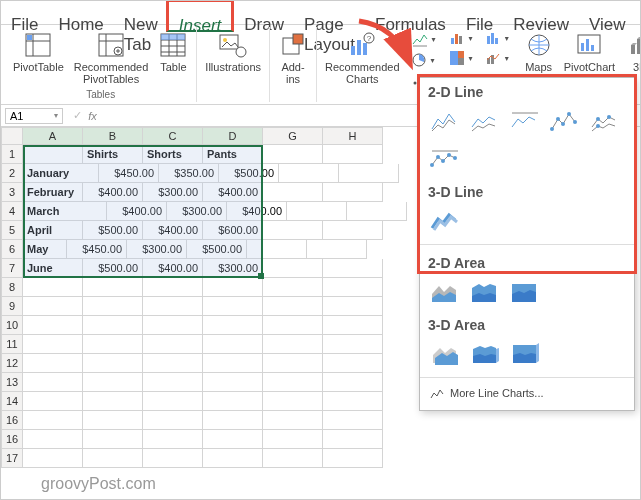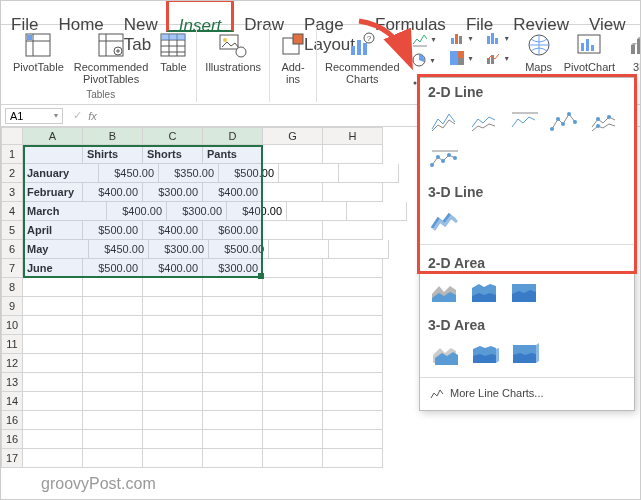--- a/index.html
+++ b/index.html
@@ -336,21 +336,21 @@
         <div class="row-h">5</div>
     <div class="cell bold" style="width:60px">April</div>
     <div class="cell right" style="width:60px">$500.00</div>
     <div class="cell right" style="width:60px">$400.00</div>
     <div class="cell right" style="width:60px">$600.00</div>
     <div class="cell" style="width:60px"></div>
     <div class="cell" style="width:60px"></div>
       </div>
       <div class="row">
         <div class="row-h">6</div>
-    <div class="cell bold" style="width:66px">May</div>
+    <div class="cell bold" style="width:44px">May</div>
     <div class="cell right" style="width:60px">$450.00</div>
     <div class="cell right" style="width:60px">$300.00</div>
     <div class="cell right" style="width:60px">$500.00</div>
     <div class="cell" style="width:60px"></div>
     <div class="cell" style="width:60px"></div>
       </div>
       <div class="row">
         <div class="row-h">7</div>
     <div class="cell bold" style="width:60px">June</div>
     <div class="cell right" style="width:60px">$500.00</div>

